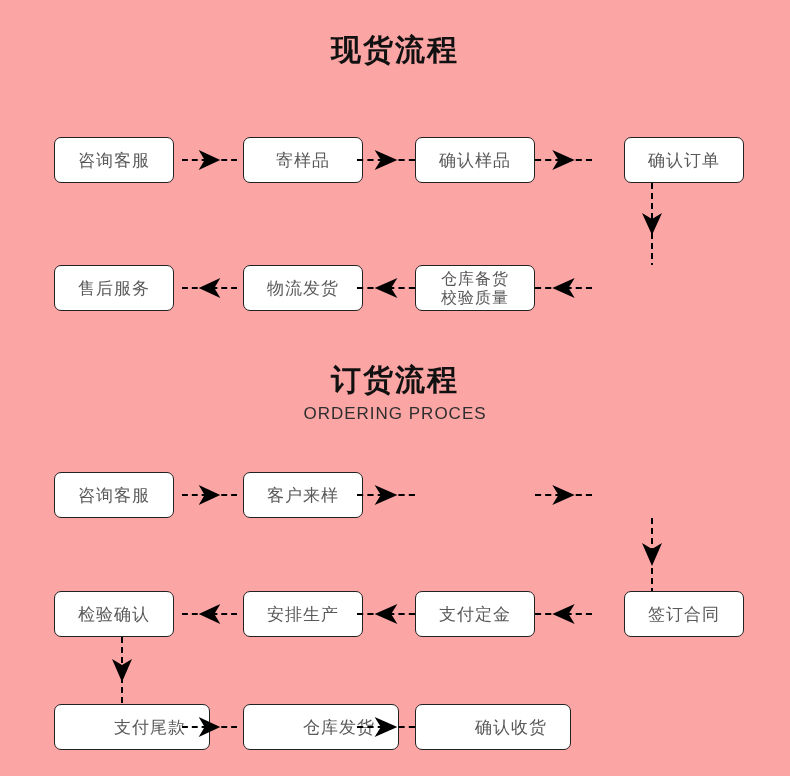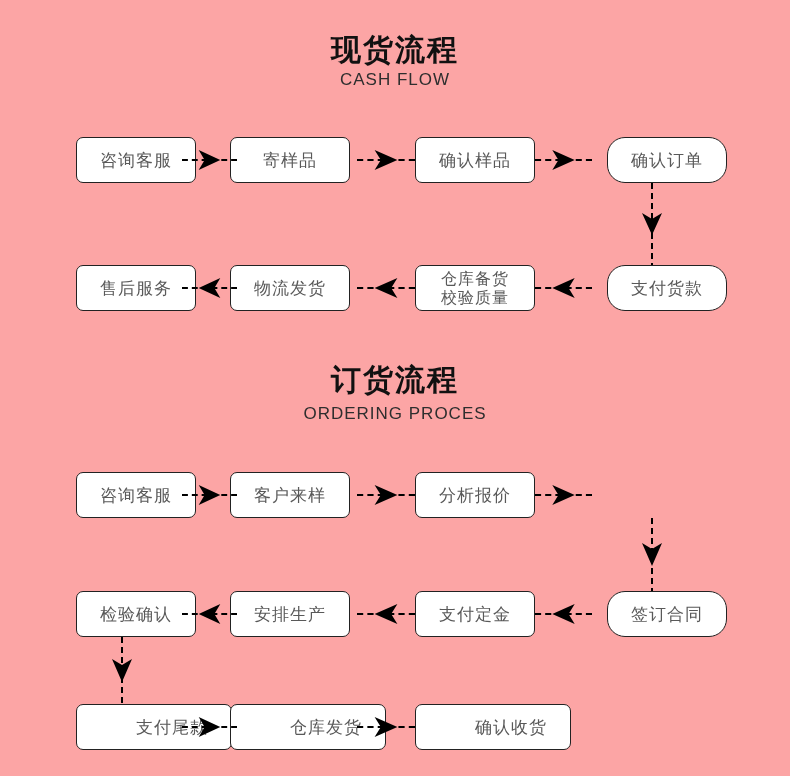--- a/index.html
+++ b/index.html
@@ -41,38 +41,37 @@
     display: flex;
     align-items: center;
     justify-content: center;
     font-size: 17px;
     color: #595959;
     letter-spacing: 1px;
     text-align: center;
     box-sizing: content-box;
   }
   .box.two-line { font-size: 16px; line-height: 19px; }
-  .c1 { left: 76px; }
-  .c2 { left: 230px; }
+  .c1 { left: 54px; }
+  .c2 { left: 243px; }
   .c3 { left: 415px; }
-  .c4 { left: 607px; border-radius: 18px; }
+  .c4 { left: 624px; }
   .r1 { top: 137px; }
   .r2 { top: 265px; }
   .r3 { top: 472px; }
   .r4 { top: 591px; }
   .r5 { top: 704px; padding-left: 36px; }
   .arrow { position: absolute; display: block; }
 </style>
 </head>
 <body>
 
 <div class="page">
 
   <div class="flow-title" style="top:30px;">现货流程</div>
-  <div class="flow-subtitle" style="top:70px;">CASH FLOW</div>
 
   <div class="box c1 r1">咨询客服</div>
   <div class="box c2 r1">寄样品</div>
   <div class="box c3 r1">确认样品</div>
   <div class="box c4 r1">确认订单</div>
 
   <svg class="arrow" style="left:182px; top:148px;" width="55" height="24" viewBox="0 0 56 24" preserveAspectRatio="none">
     <line x1="0" y1="12" x2="56" y2="12" stroke="#000000" stroke-width="2" stroke-dasharray="6 4"></line>
     <polygon points="17,2 39,12 17,22 23,12" fill="#000000"></polygon>
   </svg>
@@ -91,41 +90,39 @@
   </svg>
 
   <div class="box c1 r2">售后服务</div>
   <div class="box c3 r2 two-line">
     <div>
       <div>仓库备货</div>
       <div>校验质量</div>
     </div>
   </div>
   <div class="box c2 r2">物流发货</div>
-  <div class="box c4 r2">支付货款</div>
 
   <svg class="arrow" style="left:182px; top:276px;" width="55" height="24" viewBox="0 0 56 24" preserveAspectRatio="none">
     <line x1="0" y1="12" x2="56" y2="12" stroke="#000000" stroke-width="2" stroke-dasharray="6 4"></line>
     <polygon points="39,2 17,12 39,22 33,12" fill="#000000"></polygon>
   </svg>
   <svg class="arrow" style="left:357px; top:276px;" width="58" height="24" viewBox="0 0 56 24" preserveAspectRatio="none">
     <line x1="0" y1="12" x2="56" y2="12" stroke="#000000" stroke-width="2" stroke-dasharray="6 4"></line>
     <polygon points="39,2 17,12 39,22 33,12" fill="#000000"></polygon>
   </svg>
   <svg class="arrow" style="left:535px; top:276px;" width="57" height="24" viewBox="0 0 56 24" preserveAspectRatio="none">
     <line x1="0" y1="12" x2="56" y2="12" stroke="#000000" stroke-width="2" stroke-dasharray="6 4"></line>
     <polygon points="39,2 17,12 39,22 33,12" fill="#000000"></polygon>
   </svg>
 
   <div class="flow-title" style="top:360px;">订货流程</div>
   <div class="flow-subtitle" style="top:404px;">ORDERING PROCES</div>
 
   <div class="box c1 r3">咨询客服</div>
   <div class="box c2 r3">客户来样</div>
-  <div class="box c3 r3">分析报价</div>
 
   <svg class="arrow" style="left:182px; top:483px;" width="55" height="24" viewBox="0 0 56 24" preserveAspectRatio="none">
     <line x1="0" y1="12" x2="56" y2="12" stroke="#000000" stroke-width="2" stroke-dasharray="6 4"></line>
     <polygon points="17,2 39,12 17,22 23,12" fill="#000000"></polygon>
   </svg>
   <svg class="arrow" style="left:357px; top:483px;" width="58" height="24" viewBox="0 0 56 24" preserveAspectRatio="none">
     <line x1="0" y1="12" x2="56" y2="12" stroke="#000000" stroke-width="2" stroke-dasharray="6 4"></line>
     <polygon points="17,2 39,12 17,22 23,12" fill="#000000"></polygon>
   </svg>
   <svg class="arrow" style="left:535px; top:483px;" width="57" height="24" viewBox="0 0 56 24" preserveAspectRatio="none">

